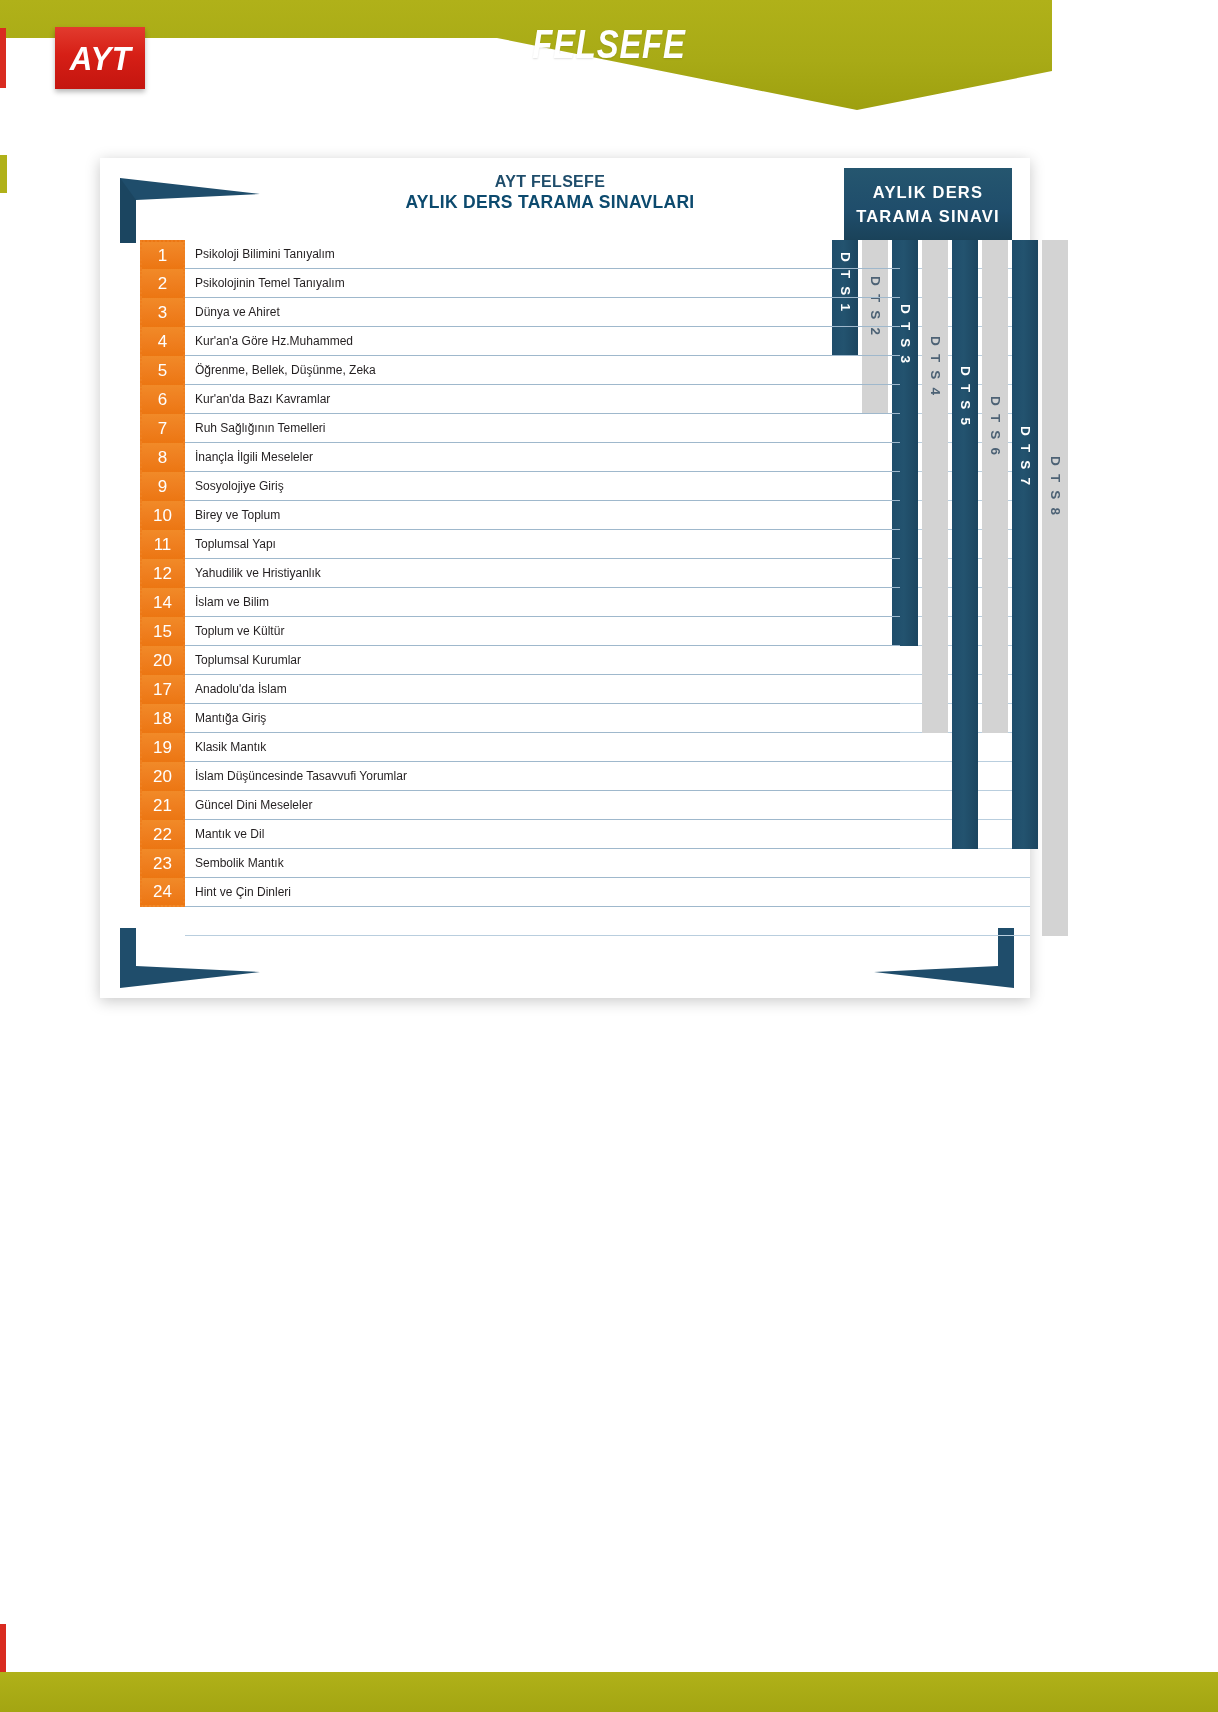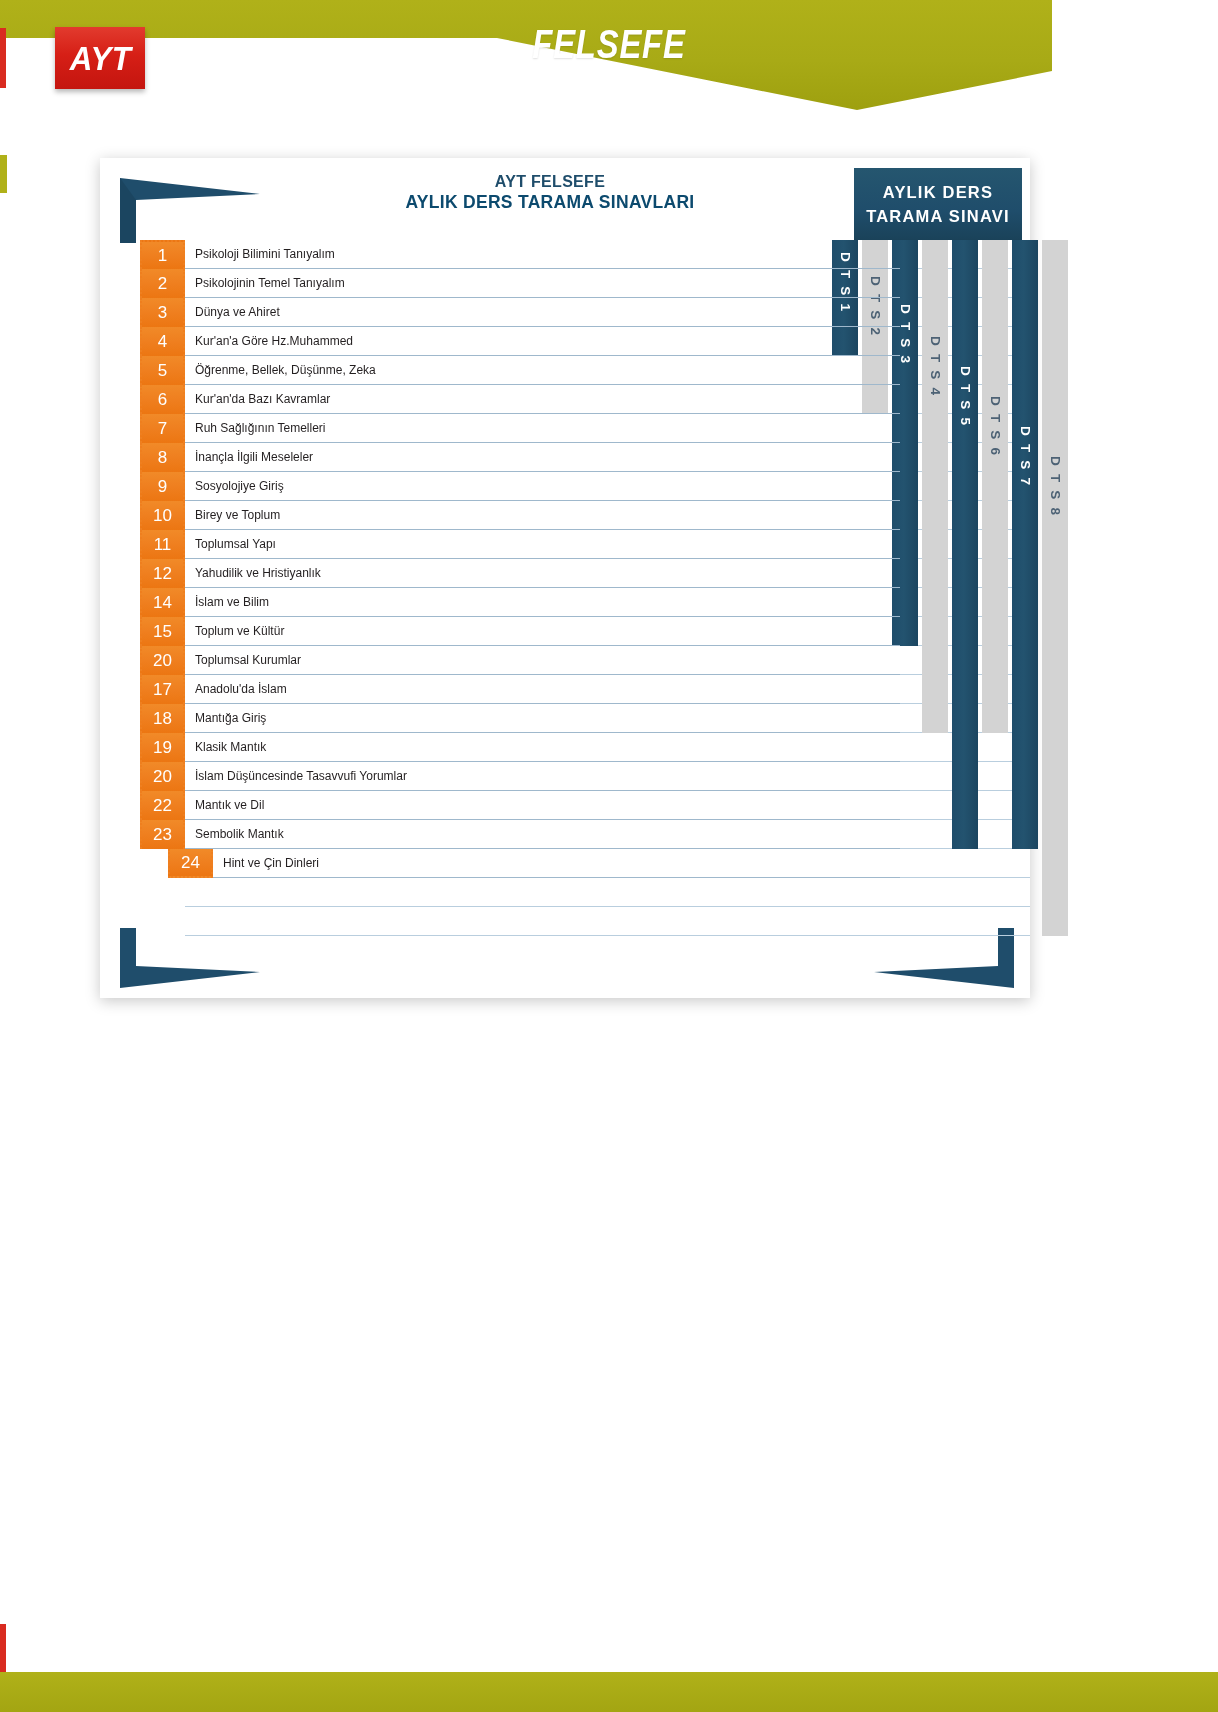--- a/index.html
+++ b/index.html
@@ -91,21 +91,21 @@
   .rownum{
     width:45px; flex:0 0 45px;
     background:linear-gradient(180deg,#f18a28 0%, #ef7f1f 50%, #ec7612 100%);
     color:#ffffff; font-size:17px;
     display:flex; align-items:center; justify-content:center;
     border-left:2px dotted #ef7f1f;
     border-right:2px dotted #ef7f1f;
     line-height:1;
   }
   .row:first-child .rownum{ border-top:2px dotted #ef7f1f; }
-  .row:last-child .rownum{ border-bottom:2px dotted #ef7f1f;margin-left:28px; }
+  .row:last-child .rownum{ border-bottom:2px dotted #ef7f1f; }
   .rowtitle{
     flex:1 1 auto; padding-left:10px;
     display:flex; align-items:center;
     font-size:12px; color:#231f20;
     border-bottom:1px solid #9fb8cc;
     white-space:nowrap;
   }
 
   
   #line-layer{ position:absolute; left:45px; top:0; width:845px; z-index:1;}
@@ -128,21 +128,21 @@
   .dts-col.light .lab{ color:#4d6275; }
 
   
   #head-titles{
     position:absolute; left:150px; top:14px; width:600px;
     text-align:center; line-height:1.25;
   }
   #head-titles .l1{ color:#1f4d6b; font-size:16px; font-weight:bold; letter-spacing:.3px;}
   #head-titles .l2,#head-titles .l3{ color:#0c4a6e; font-size:17.5px; font-weight:bold; letter-spacing:.3px;}
   #dts-head-box{
-    position:absolute; right:8px; top:10px; width:168px; height:72px;
+    position:absolute; right:18px; top:10px; width:168px; height:72px;
     background:linear-gradient(180deg,#25566f 0%, #1f4d6b 60%, #1a4259 100%);
     color:#fff; display:flex; flex-direction:column;
     align-items:center; justify-content:center; gap:5px;
     font-weight:bold; font-size:16.5px; letter-spacing:1.2px;
     z-index:5;
   }
 </style>
 </head>
 <body>
 
@@ -303,20 +303,24 @@
         </div>
         <div class="row">
           <div class="rownum">19</div>
           <div class="rowtitle">Klasik Mantık</div>
         </div>
         <div class="row">
           <div class="rownum">20</div>
           <div class="rowtitle">İslam Düşüncesinde Tasavvufi Yorumlar</div>
         </div>
         <div class="row">
+          <div class="rownum">21</div>
+          <div class="rowtitle">Güncel Dini Meseleler</div>
+        </div>
+        <div class="row">
           <div class="rownum">22</div>
           <div class="rowtitle">Mantık ve Dil</div>
         </div>
         <div class="row">
           <div class="rownum">23</div>
           <div class="rowtitle">Sembolik Mantık</div>
         </div>
         <div class="row">
           <div class="rownum">24</div>
           <div class="rowtitle">Hint ve Çin Dinleri</div>

